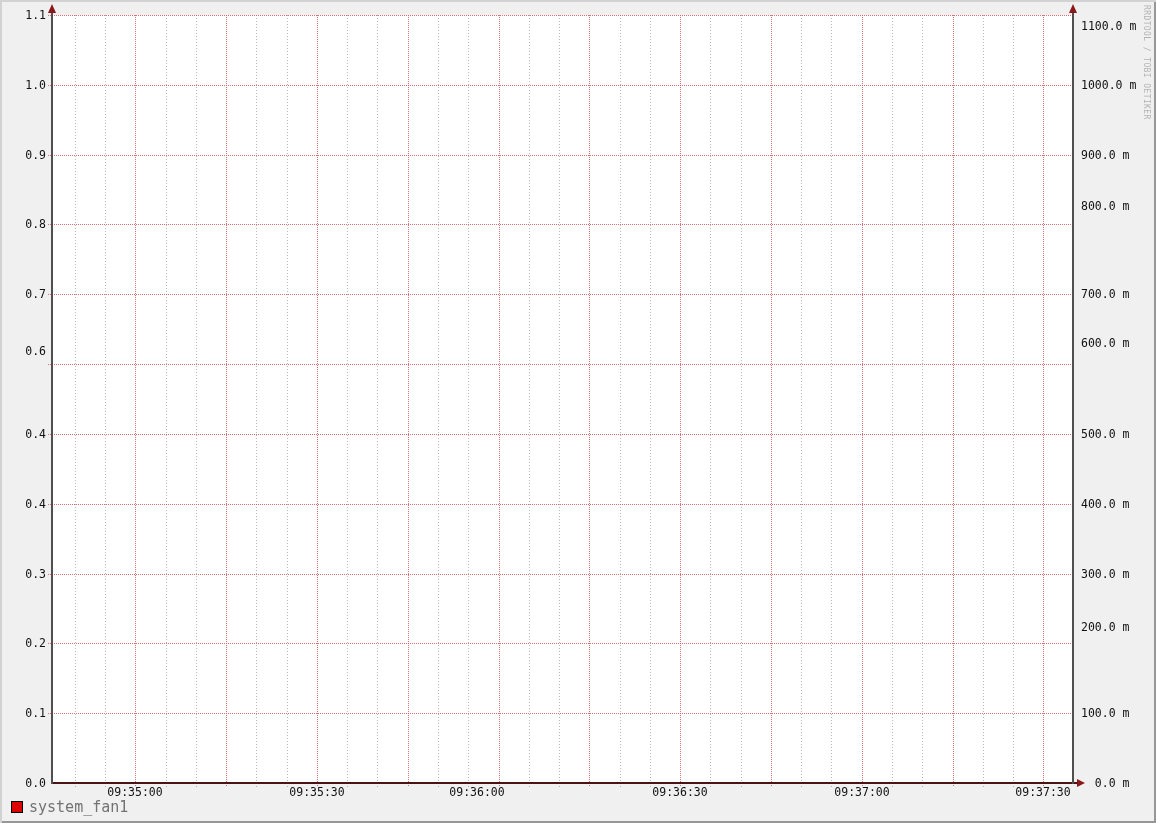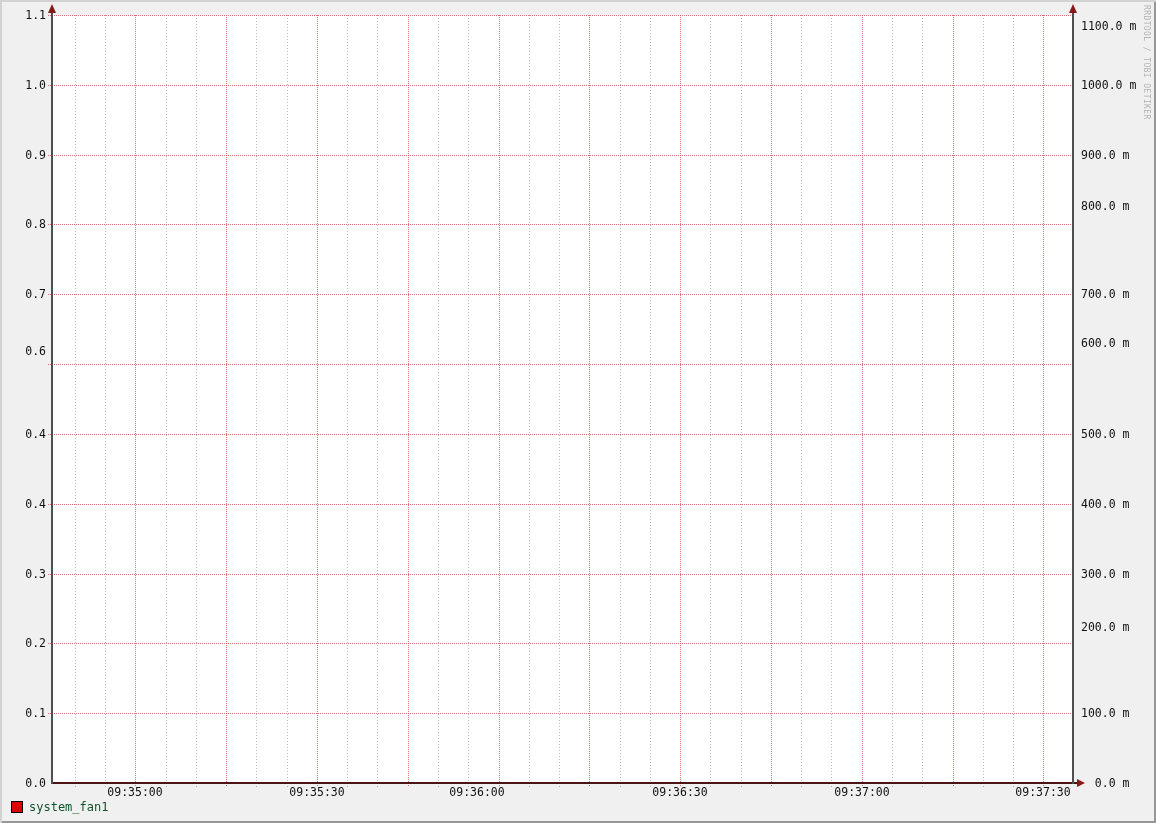--- a/index.html
+++ b/index.html
@@ -36,21 +36,21 @@
   .xlab{position:absolute;top:785px;width:90px;height:14px;line-height:14px;
              text-align:center;font-size:11.5px;color:#111;}
   #watermark{
     position:absolute;left:1152px;top:5px;
     transform:rotate(90deg);transform-origin:top left;
     font-size:8px;line-height:11px;letter-spacing:.4px;color:#b2b2b2;white-space:pre;
   }
   #legend{position:absolute;left:11px;top:800px;height:14px;}
   #legend-swatch{position:absolute;left:0;top:1px;width:10px;height:10px;
     background:#dd0000;border:1px solid #000;}
-  #legend-label{position:absolute;left:18px;top:0;font-size:12px;line-height:14px;color:#14532d;white-space:pre;}
+  #legend-label{position:absolute;left:18px;top:0;font-size:15px;line-height:14px;color:#737373;white-space:pre;}
 </style>
 </head>
 <body>
 
 <div id="graph">
   <div id="plot"></div>
 
   <div id="grid-layer">
       <div class="vgrid minor" style="left: 75px;"></div>
       <div class="vgrid minor" style="left: 105px;"></div>

